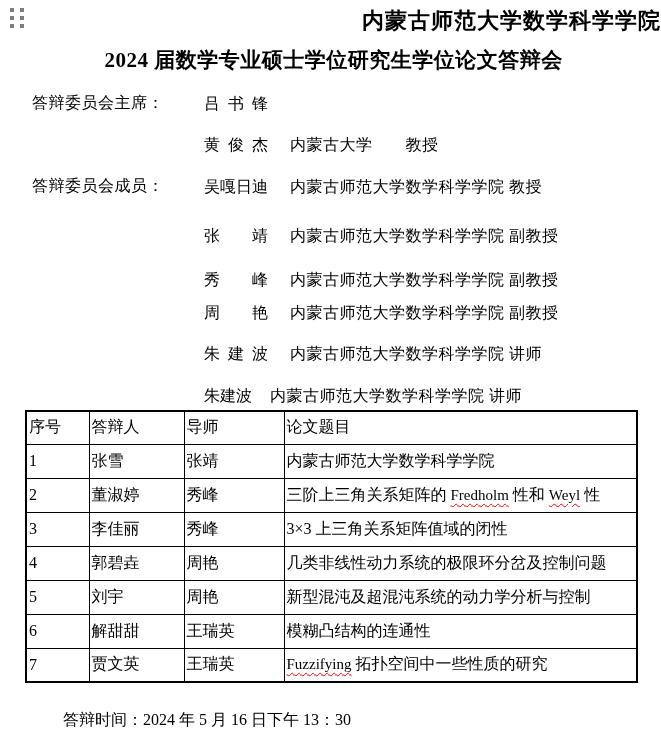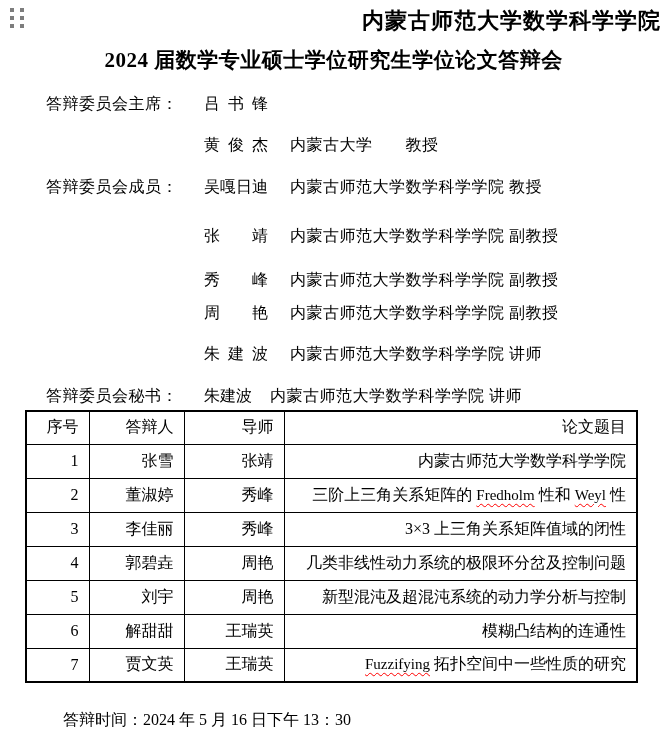--- a/index.html
+++ b/index.html
@@ -26,36 +26,36 @@
     text-align:right;font-size:22px;font-weight:bold;letter-spacing:1px;
     white-space:pre;
   }
   .doc-subtitle{
     position:absolute;top:46px;left:3px;width:100%;
     text-align:center;font-size:21px;font-weight:bold;letter-spacing:0.5px;
     white-space:pre;
   }
 
   .cline{position:absolute;left:0;width:661px;height:22px;font-size:16px;line-height:20px;}
-  .cline .label{position:absolute;left:46px;white-space:pre;letter-spacing:0.5px;}
+  .cline .label{position:absolute;left:32px;white-space:pre;letter-spacing:0.5px;font-family:Liberation Mono, monospace;}
   .cline .name{position:absolute;left:173px;white-space:pre;margin-left:31px;}
   .cline .inst{position:absolute;left:290px;white-space:pre;letter-spacing:0.5px;}
   .cline.sec .inst{left:270px;}
 
   table.schedule{
     position:absolute;left:25px;top:410px;width:611px;
     border-collapse:collapse;table-layout:fixed;
     border:2px solid #000;
   }
   table.schedule th,
   table.schedule td{
     border:1px solid #000;
-    text-align:right;vertical-align:middle;
+    text-align:left;vertical-align:middle;
     font-size:16px;font-weight:normal;
-    padding:0 10px;overflow:hidden;white-space:pre;
+    padding:0 2px;overflow:hidden;white-space:pre;
   }
   table.schedule thead tr{height:33px;}
   table.schedule tbody tr{height:34px;}
   .col-no{width:63px;}
   .col-defender{width:95px;}
   .col-supervisor{width:100px;}
   .col-title{width:353px;}
 
   
   .en{
@@ -114,21 +114,20 @@
     <span class="label"></span>
     <span class="name">周　　艳</span>
     <span class="inst">内蒙古师范大学数学科学学院 副教授</span>
   </div>
   <div class="cline" style="top:344px">
     <span class="label"></span>
     <span class="name">朱  建  波</span>
     <span class="inst">内蒙古师范大学数学科学学院 讲师</span>
   </div>
   <div class="cline sec" style="top:386px">
-    <span class="label">答辩委员会秘书：</span>
     <span class="name">朱建波</span>
     <span class="inst">内蒙古师范大学数学科学学院 讲师</span>
   </div>
 
   <table class="schedule">
     <colgroup>
       <col class="col-no">
         <col class="col-defender">
         <col class="col-supervisor">
         <col class="col-title">

